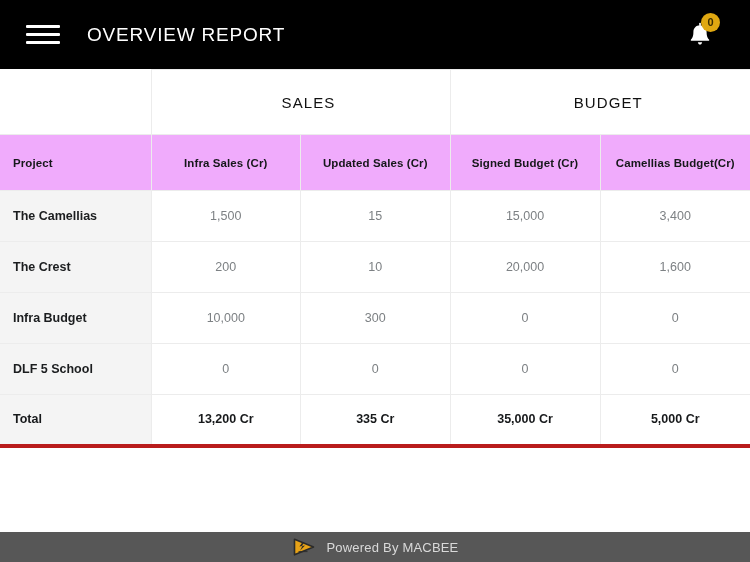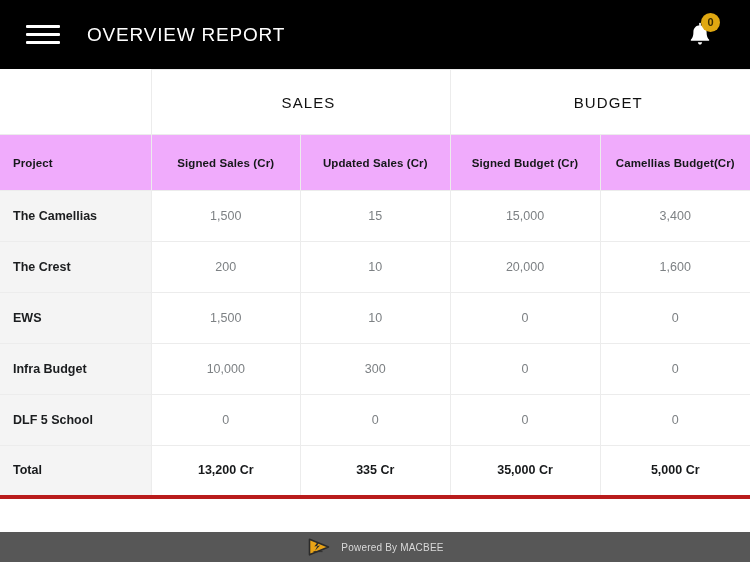--- a/index.html
+++ b/index.html
@@ -170,21 +170,21 @@
   }
   .footer-logo {
     width: 26px;
     height: 21px;
     display: flex;
     align-items: center;
     justify-content: center;
   }
   .footer-text {
     color: #d9d9d9;
-    font-size: 10px;
+    font-size: 13px;
     letter-spacing: 0.2px;
   }
   .spacer-white { flex: 1 1 auto; background: #ffffff; }
 </style>
 </head>
 <body>
 
 <div class="app">
 
   <div class="appbar">
@@ -217,47 +217,40 @@
         <col class="c-data2">
       </colgroup>
       <thead>
         <tr class="group-row">
           <th class="blank-cell"></th>
           <th colspan="2">SALES</th>
           <th colspan="2" class="last-col">BUDGET</th>
         </tr>
         <tr class="subhead-row">
           <th class="rowhead">Project</th>
-          <th>Signed Sales (Cr)</th>
+          <th>Infra Sales (Cr)</th>
           <th>Updated Sales (Cr)</th>
           <th>Signed Budget (Cr)</th>
           <th class="last-col">Camellias Budget(Cr)</th>
         </tr>
       </thead>
       <tbody>
         <tr>
           <td class="rowhead">The Camellias</td>
           <td>1,500</td>
           <td>15</td>
           <td>15,000</td>
           <td class="last-col">3,400</td>
         </tr>
         <tr>
           <td class="rowhead">The Crest</td>
           <td>200</td>
           <td>10</td>
           <td>20,000</td>
           <td class="last-col">1,600</td>
-        </tr>
-        <tr>
-          <td class="rowhead">EWS</td>
-          <td>1,500</td>
-          <td>10</td>
-          <td>0</td>
-          <td class="last-col">0</td>
         </tr>
         <tr>
           <td class="rowhead">Infra Budget</td>
           <td>10,000</td>
           <td>300</td>
           <td>0</td>
           <td class="last-col">0</td>
         </tr>
         <tr>
           <td class="rowhead">DLF 5 School</td>

